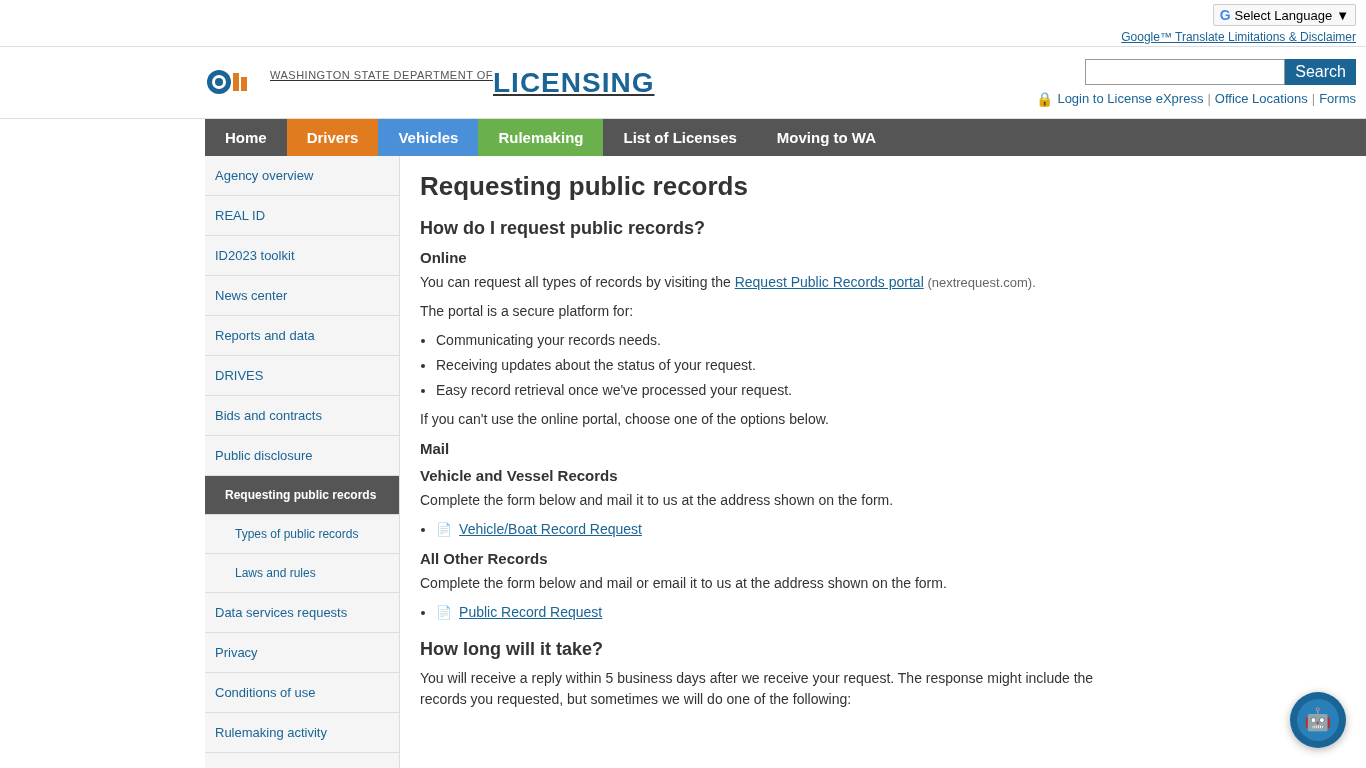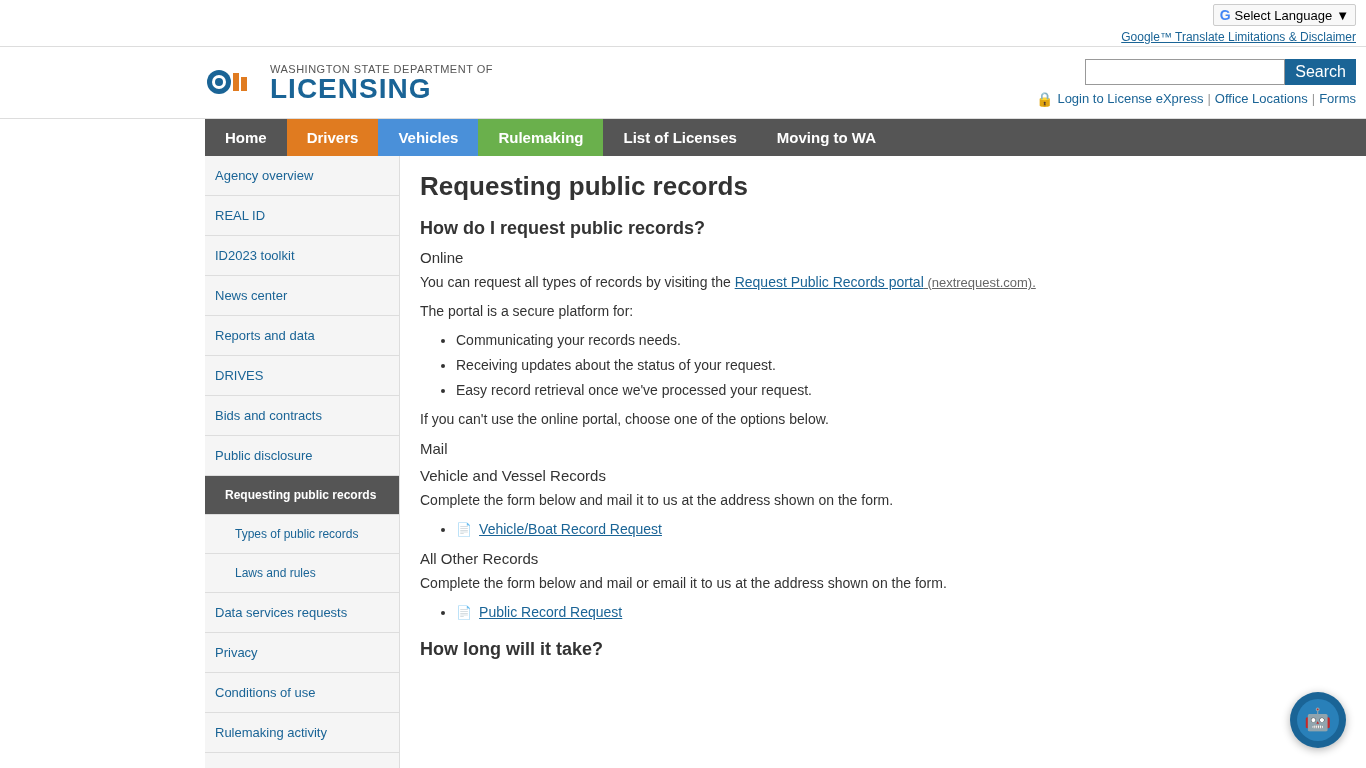--- a/index.html
+++ b/index.html
@@ -55,21 +55,22 @@
       display: flex;
       align-items: center;
       gap: 10px;
     }
     .dol-logo {
       width: 55px;
       height: 55px;
     }
     #agency-name {
       display: flex;
-      flex-direction: column;
+      flex-direction: row;
+      text-decoration: underline;
     }
     .agency-top {
       font-size: 11px;
       color: #555;
       font-weight: normal;
       letter-spacing: 0.5px;
     }
     .agency-bottom {
       font-size: 28px;
       color: #1a6496;
@@ -203,50 +204,49 @@
     h2.section-title {
       font-size: 18px;
       font-weight: bold;
       color: #333;
       margin-bottom: 8px;
       margin-top: 16px;
     }
 
     h3.subsection-title {
       font-size: 15px;
-      font-weight: normal;
+      font-weight: bold;
       color: #333;
       margin-bottom: 6px;
       margin-top: 10px;
     }
 
     p.body-text {
       margin-bottom: 8px;
       line-height: 1.5;
       color: #333;
     }
 
     ul.content-list {
-      margin-left: 36px;
+      margin-left: 16px;
       margin-bottom: 8px;
     }
     ul.content-list li {
       margin-bottom: 4px;
       line-height: 1.5;
     }
 
     a.content-link {
       color: #1a6496;
       text-decoration: underline;
       cursor: pointer;
     }
     .link-note {
       color: #666;
       font-size: 13px;
-      text-decoration: underline;
     }
 
     .pdf-icon {
       display: inline-block;
       color: #c0392b;
       font-size: 13px;
       margin-right: 3px;
     }
 
     
@@ -390,20 +390,21 @@
     <p class="body-text">Complete the form below and mail or email it to us at the address shown on the form.</p>
     <ul class="content-list">
       <li>
         <span class="pdf-icon">📄</span>
         <a class="content-link">Public Record Request</a>
       </li>
     </ul>
 
     <h2 class="section-title">How long will it take?</h2>
 
+    <p class="body-text">You will receive a reply within 5 business days after we receive your request. The response might include the records you requested, but sometimes we will do one of the following:</p>
 
   </main>
 </div>
 
 <div id="chatbot">
   <div class="chatbot-inner">
     <span class="robot-icon">🤖</span>
   </div>
 </div>
 

